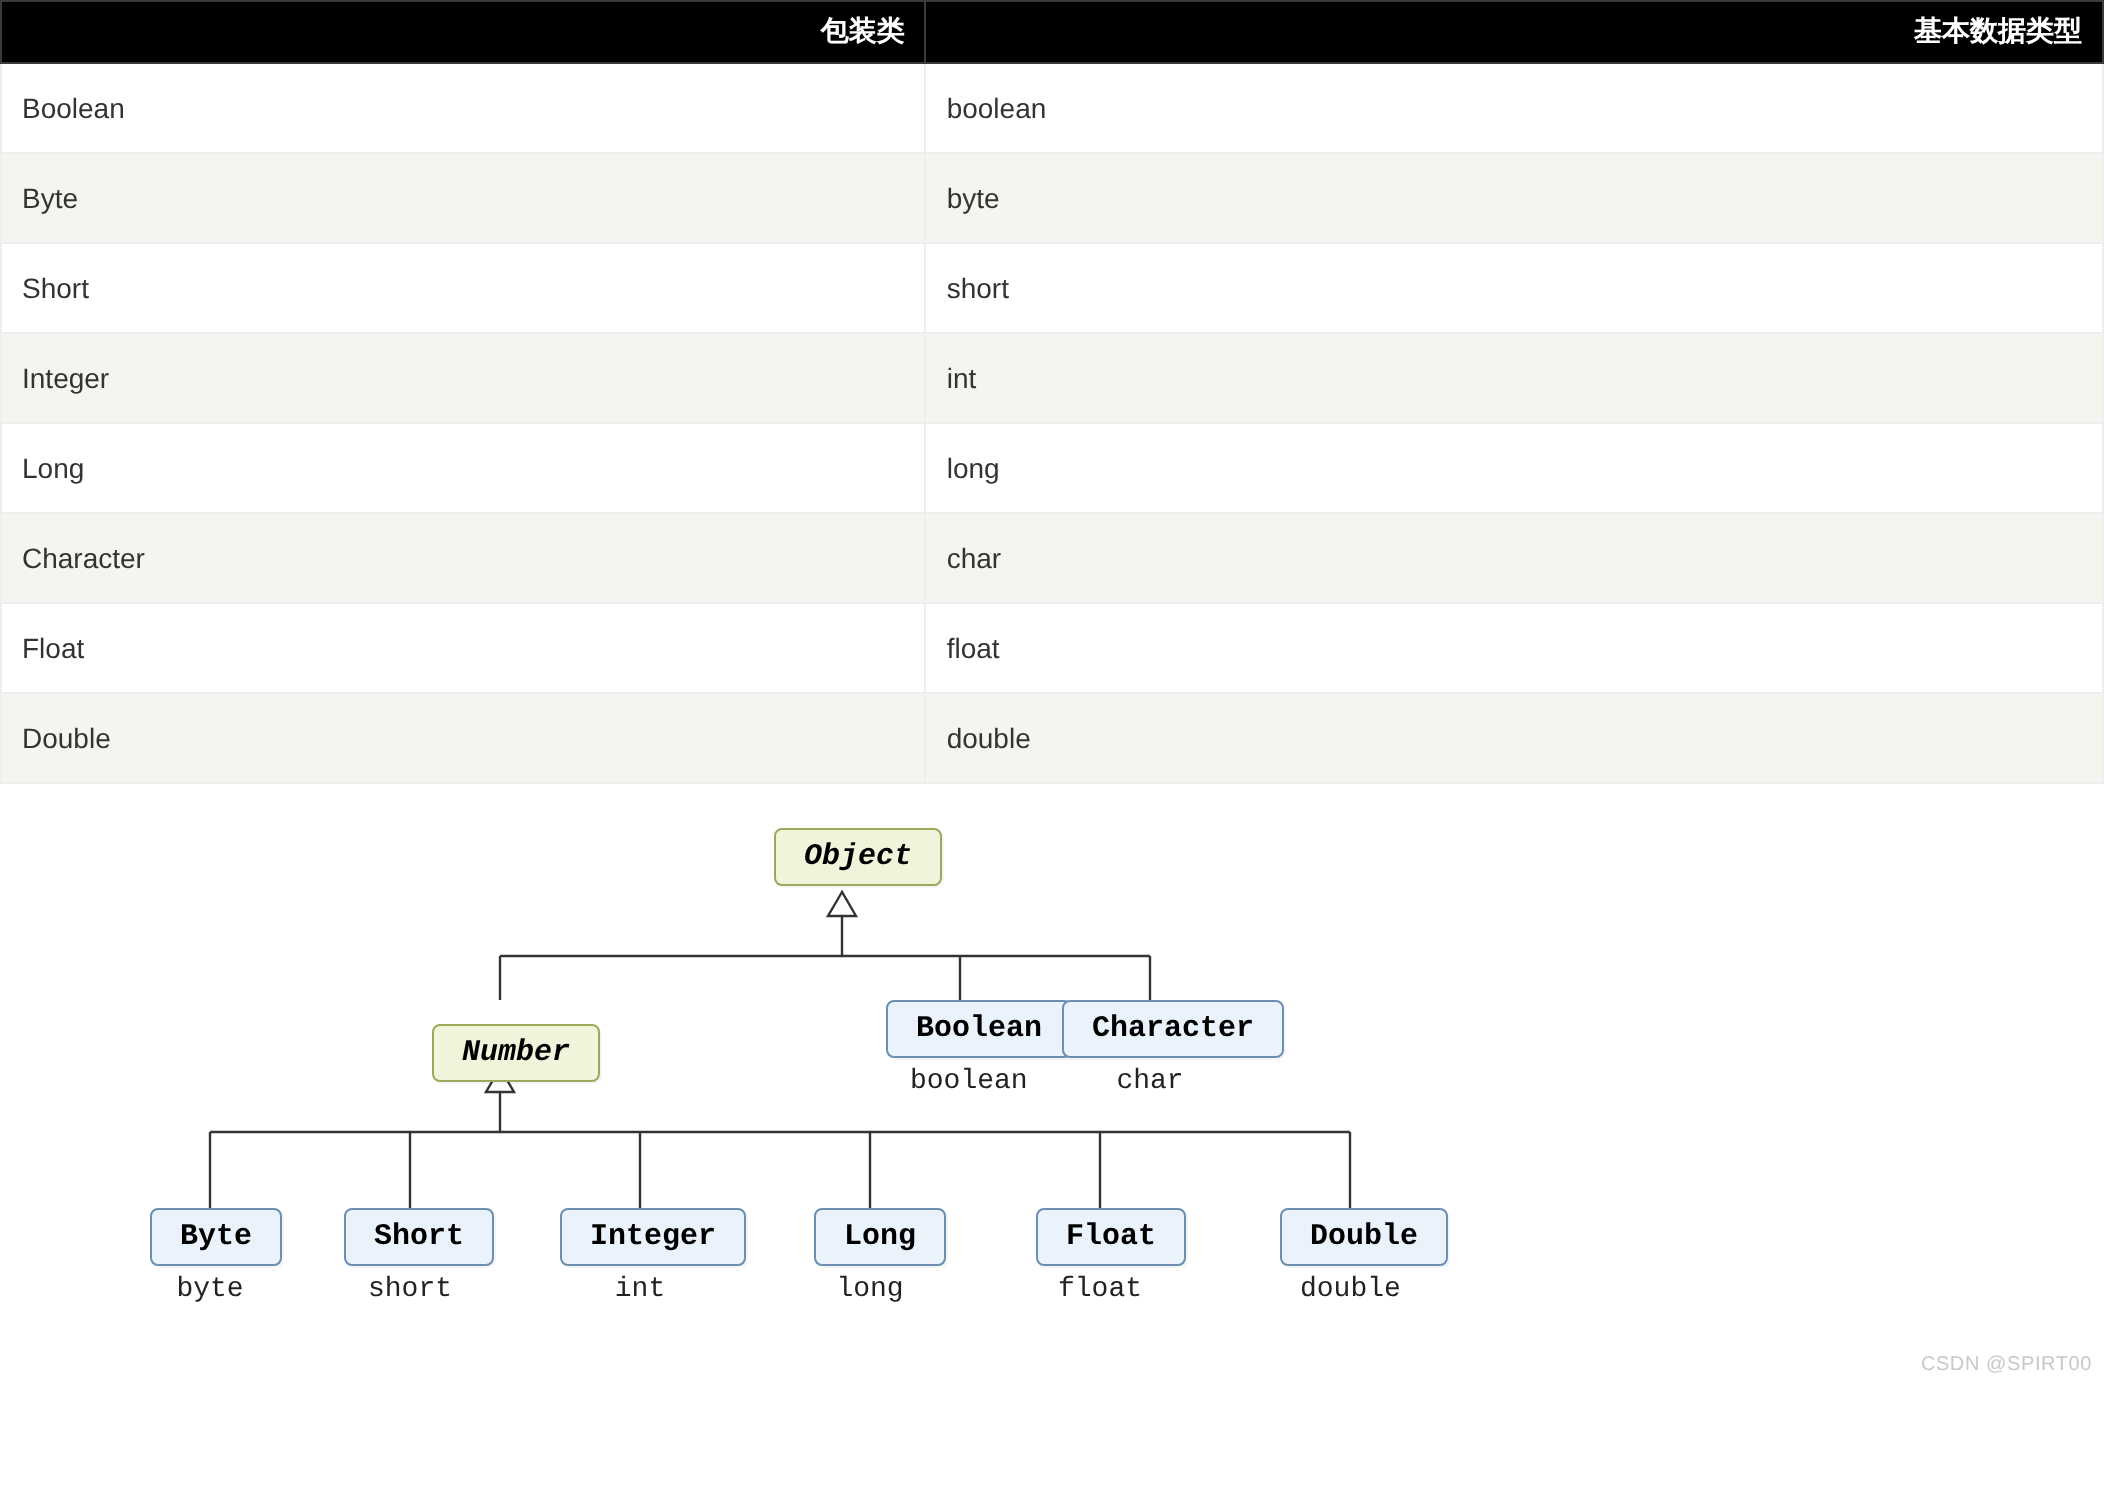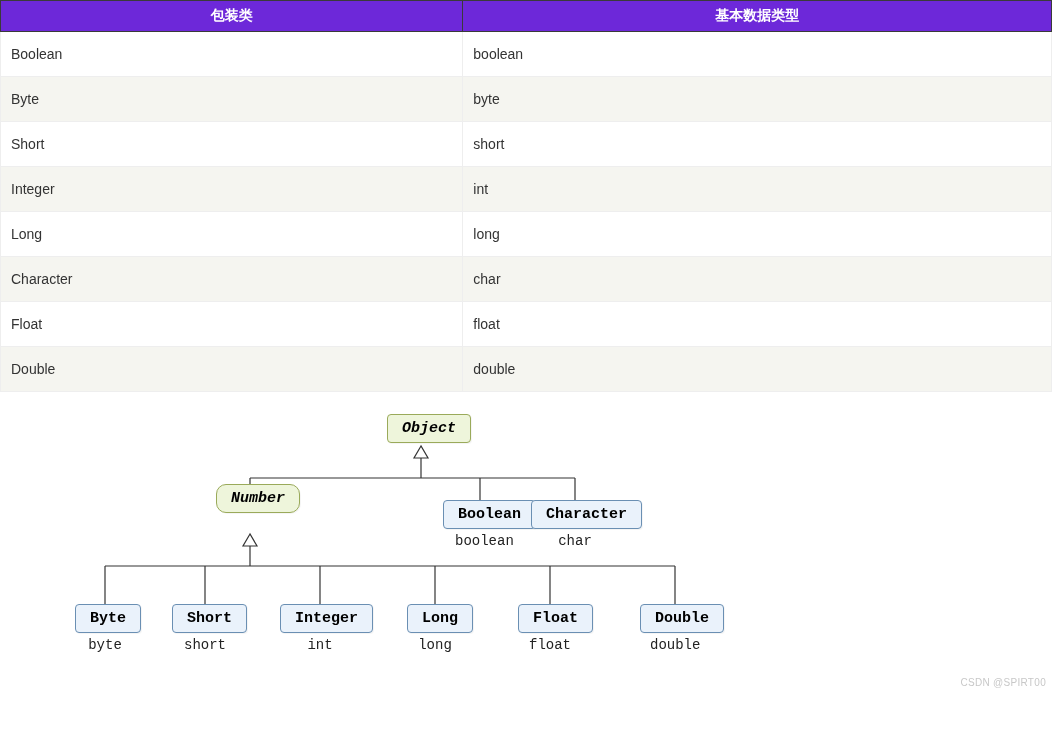--- a/index.html
+++ b/index.html
@@ -8,23 +8,23 @@
     font-family: Arial, "Microsoft YaHei", sans-serif;
     font-size: 14px;
     background: #fff;
     width: 1052px;
   }
   table.main {
     width: 1052px;
     border-collapse: collapse;
   }
   table.main th {
-    background: #6d28d9;
+    background: #000000;
     color: #fff;
-    text-align: center;
+    text-align: right;
     padding: 6px 10px;
     font-weight: bold;
     border: 1px solid #3a3a3a;
   }
   table.main td {
     padding: 14px 10px;
     border: 1px solid #eee;
     color: #333;
   }
   table.main tbody tr:nth-child(even) td {
@@ -152,21 +152,21 @@
       <line x1="55" y1="174" x2="55" y2="212" stroke="#333" stroke-width="1.2"></line>
       <line x1="155" y1="174" x2="155" y2="212" stroke="#333" stroke-width="1.2"></line>
       <line x1="270" y1="174" x2="270" y2="212" stroke="#333" stroke-width="1.2"></line>
       <line x1="385" y1="174" x2="385" y2="212" stroke="#333" stroke-width="1.2"></line>
       <line x1="500" y1="174" x2="500" y2="212" stroke="#333" stroke-width="1.2"></line>
       <line x1="625" y1="174" x2="625" y2="212" stroke="#333" stroke-width="1.2"></line>
     </svg>
 
     <div class="node green" style="left:337px; top:22px;font-family:Liberation Mono, monospace;">Object</div>
 
-    <div class="node green" style="left:166px; top:92px;border-radius:10px;">Number</div>
+    <div class="node green" style="left:166px; top:120px;">Number</div>
     <div class="node" style="left:393px; top:108px;">Boolean</div>
     <div class="sublabel" style="left:405px; top:141px; width:50px;">boolean</div>
     <div class="node" style="left:481px; top:108px;">Character</div>
     <div class="sublabel" style="left:503px; top:141px; width:44px;">char</div>
 
     <div class="node" style="left:25px; top:212px; min-width:32px;">Byte</div>
     <div class="sublabel" style="left:33px; top:245px; width:44px;">byte</div>
 
     <div class="node" style="left:122px; top:212px;">Short</div>
     <div class="sublabel" style="left:131px; top:245px; width:48px;">short</div>

